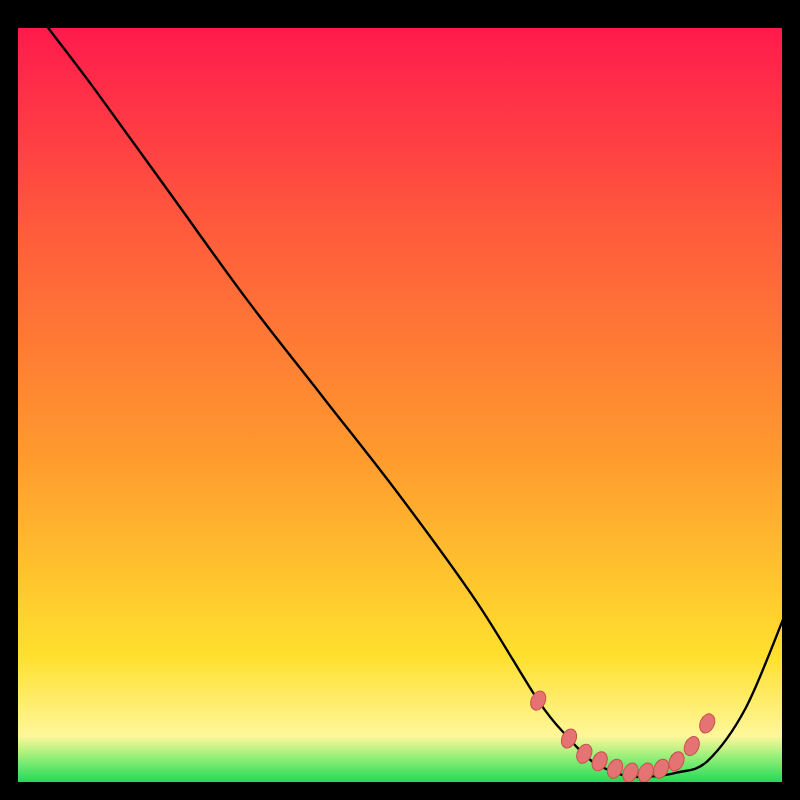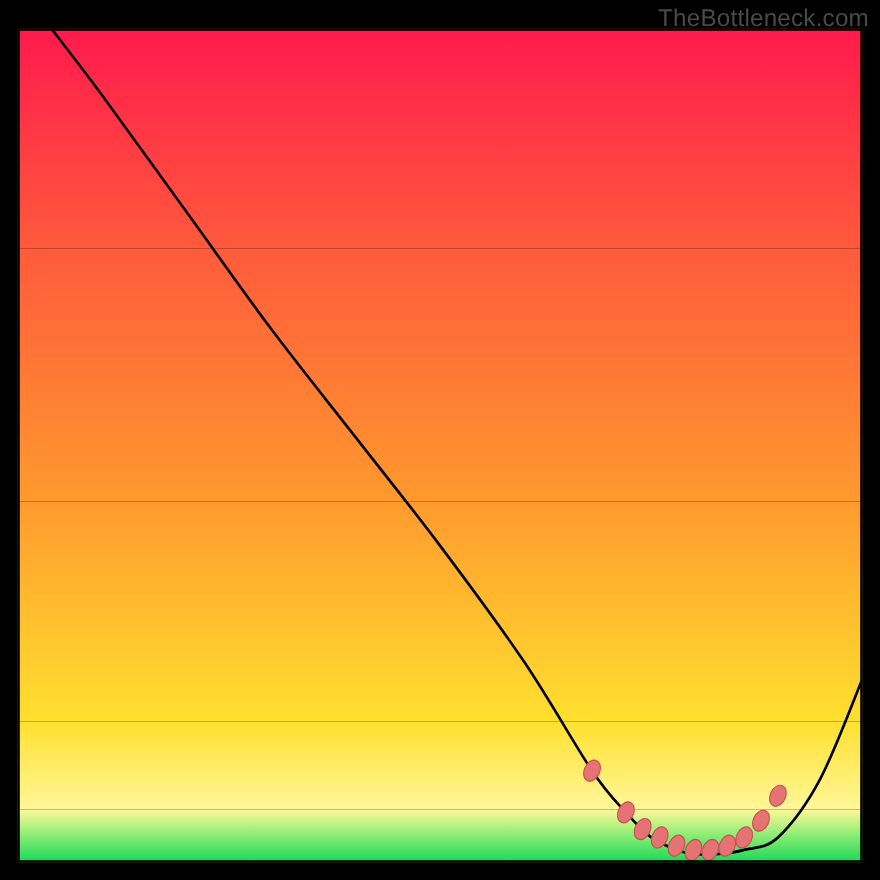--- a/index.html
+++ b/index.html
@@ -60,21 +60,20 @@
     width: 768px;
     height: 758px;
     z-index: 30;
   }
 </style>
 </head>
 <body>
 
 <div class="frame">
 
-  <div class="watermark">TheBottleneck.com</div>
 
   <div class="plot-outer">
     <div class="plot">
 
       <div class="grad-red" style="top:0px;height:200px;background:linear-gradient(to bottom,#ff1a4d,#ff5a3c);"></div>
       <div class="grad-red" style="top:200px;height:230px;background:linear-gradient(to bottom,#ff5a3c,#ff9a2e);"></div>
       <div class="grad-red" style="top:430px;height:200px;background:linear-gradient(to bottom,#ff9a2e,#ffe02e);"></div>
       <div class="grad-red" style="top:630px;height:80px;background:linear-gradient(to bottom,#ffe02e,#fff79a);"></div>
       <div class="grad-red" style="top:710px;height:48px;background:linear-gradient(to bottom,#fff79a,#9ff07a 40%,#18d858);"></div>
 

